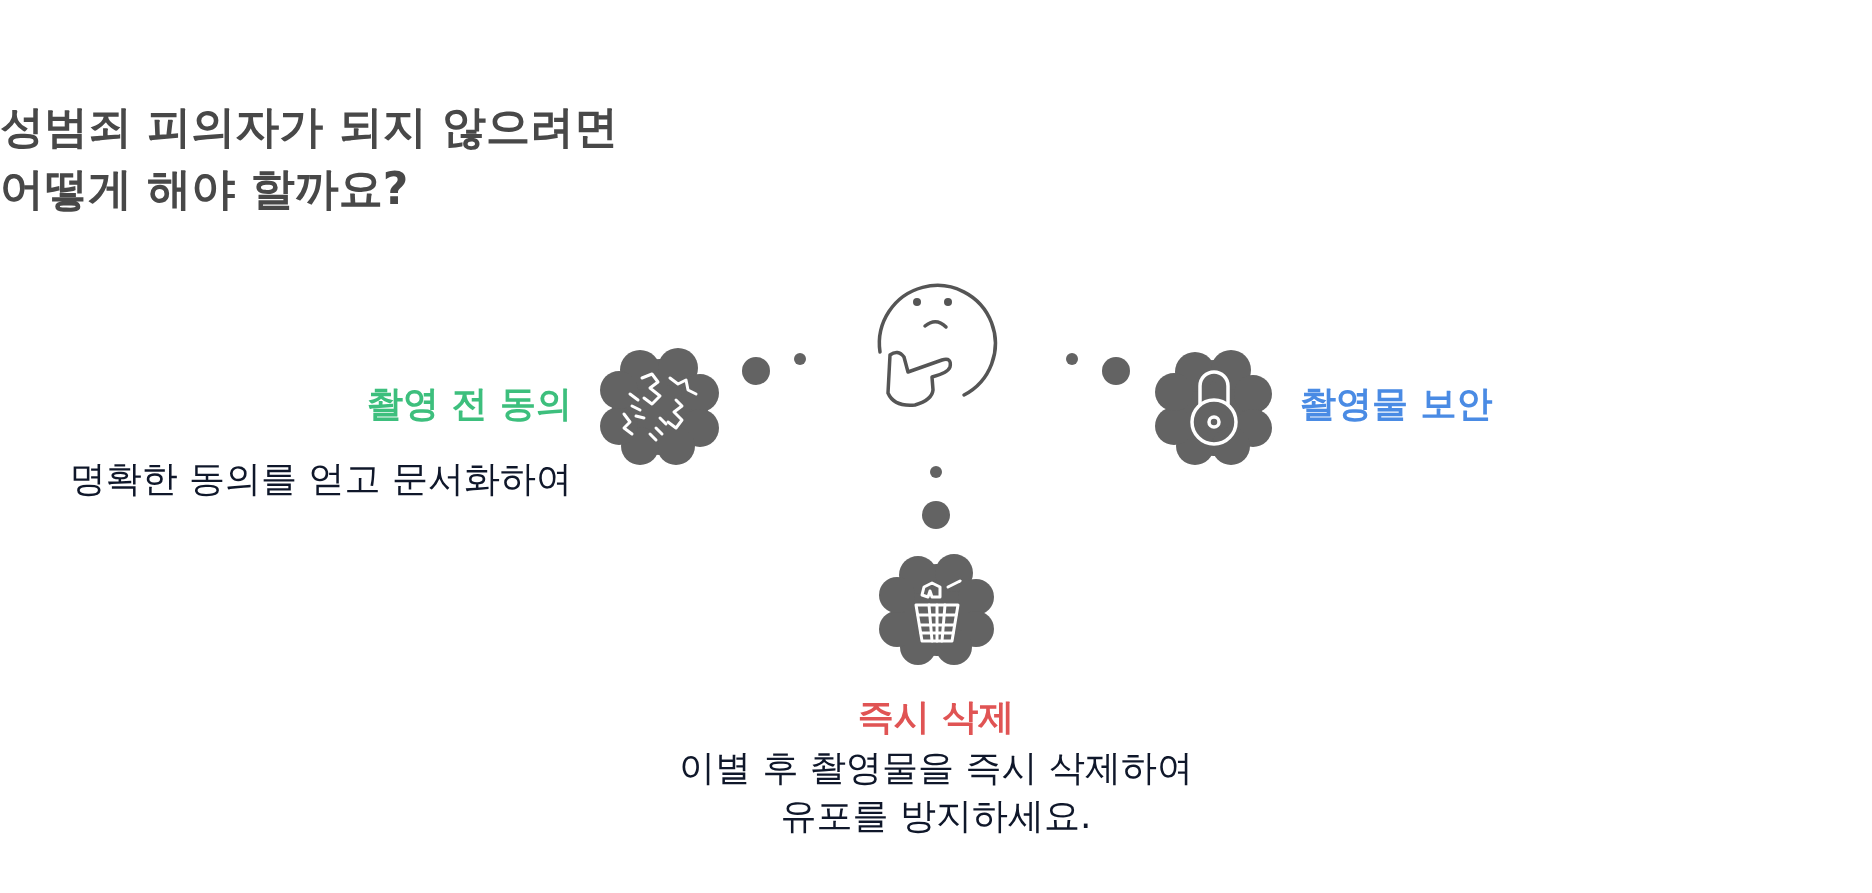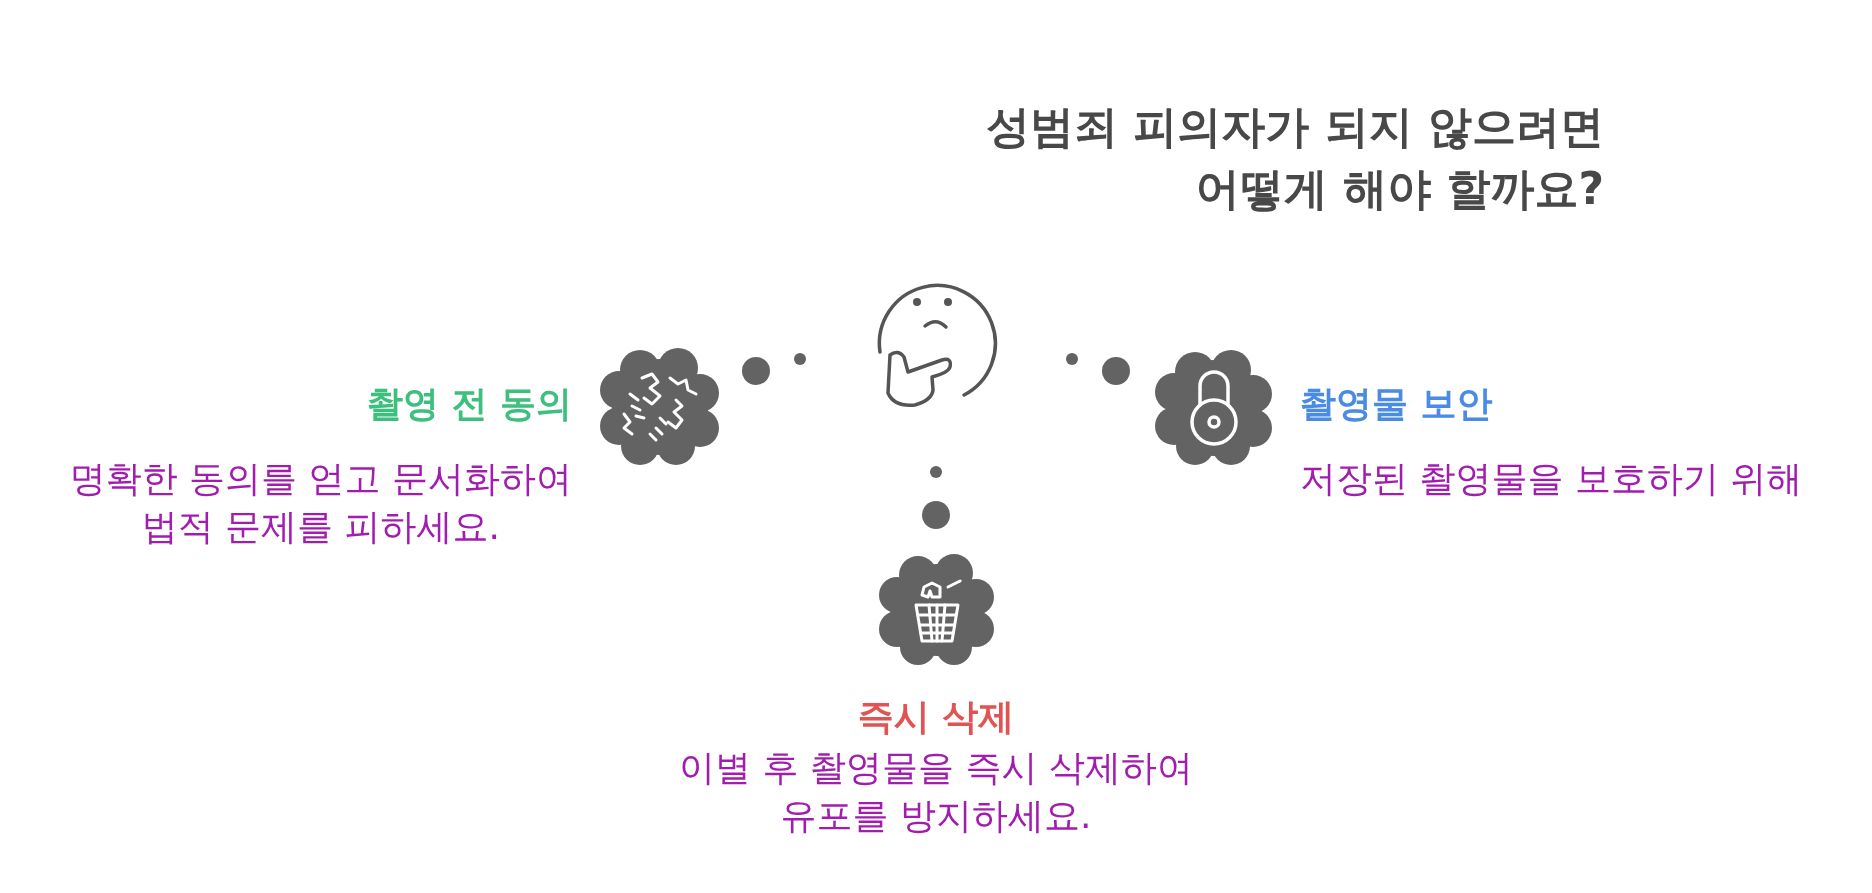--- a/index.html
+++ b/index.html
@@ -1,21 +1,21 @@
 <!DOCTYPE html>
 <html><head>
 <meta charset="utf-8">
 <style>
   html,body{margin:0;padding:0;background:#ffffff;}
   body{width:1872px;height:893px;position:relative;overflow:hidden;font-family:"DejaVu Sans","Liberation Sans",sans-serif;color:#4a4a4a;}
-  .title{position:absolute;left:0;width:1604px;top:96px;text-align:right;font-weight:bold;font-size:44px;line-height:62px;color:#484848;}
+  .title{position:absolute;left:0;width:1604px;top:96px;text-align:left;font-weight:bold;font-size:44px;line-height:62px;color:#484848;}
   .title div{white-space:nowrap;}
   .abs{position:absolute;}
   .heading{font-weight:bold;font-size:36px;line-height:44px;white-space:nowrap;}
-  .desc{font-size:36px;line-height:48px;color:#a21caf;}
+  .desc{font-size:36px;line-height:48px;color:#0f172a;}
   .desc div{white-space:nowrap;}
   .left{right:1300px;text-align:center;}
   .right{left:1300px;text-align:right;}
   .center{left:0;width:1872px;text-align:center;}
   svg{position:absolute;overflow:visible;}
 </style>
 </head>
 <body>
 
 <div class="title">
@@ -102,25 +102,23 @@
     <path d="M40 62 L78 62 M42 72 L76 72 M43 80 L75 80"></path>
     <path d="M51 52 L54 88 M59 52 L59 88 M67 52 L64 88"></path>
     <path d="M44 42 L46 34 L54 30 L62 34 L62 44 L54 44 L52 38 L50 44 Z"></path>
     <path d="M70 34 L82 28"></path>
   </g>
 </svg>
 
 <div class="abs heading left" style="top:382px;color:#3dbf7d;">촬영 전 동의</div>
 <div class="abs desc left" style="top:455px;">
   <div>명확한 동의를 얻고 문서화하여</div>
-  <div>법적 문제를 피하세요.</div>
 </div>
 
 <div class="abs heading right" style="top:382px;color:#4a8be4;">촬영물 보안</div>
 <div class="abs desc right" style="top:455px;">
-  <div>저장된 촬영물을 보호하기 위해</div>
 </div>
 
 <div class="abs heading center" style="top:695px;color:#e05454;">즉시 삭제</div>
 <div class="abs desc center" style="top:744px;text-align:center;">
   <div>이별 후 촬영물을 즉시 삭제하여</div>
   <div>유포를 방지하세요.</div>
 </div>
 
 </body></html>

